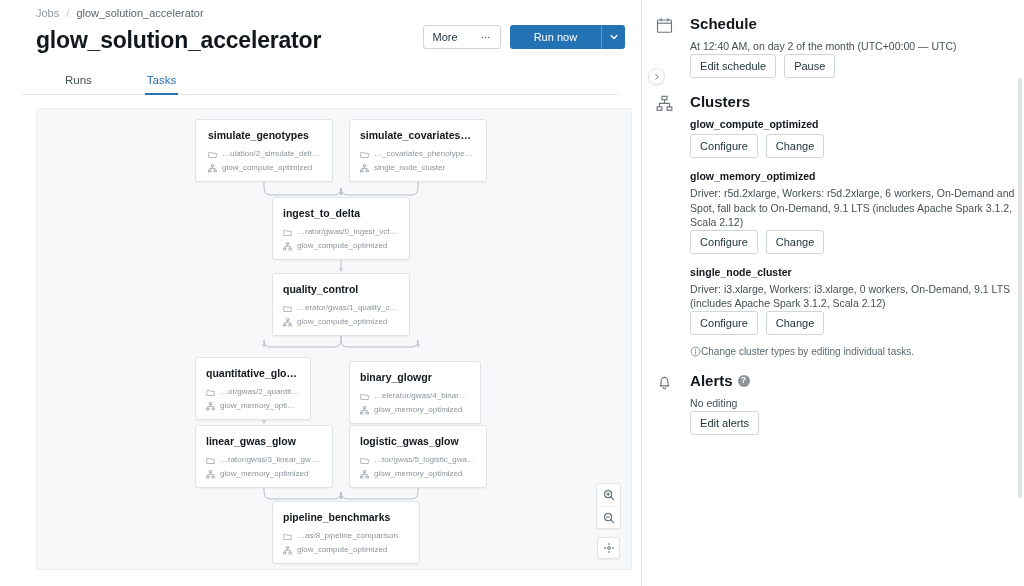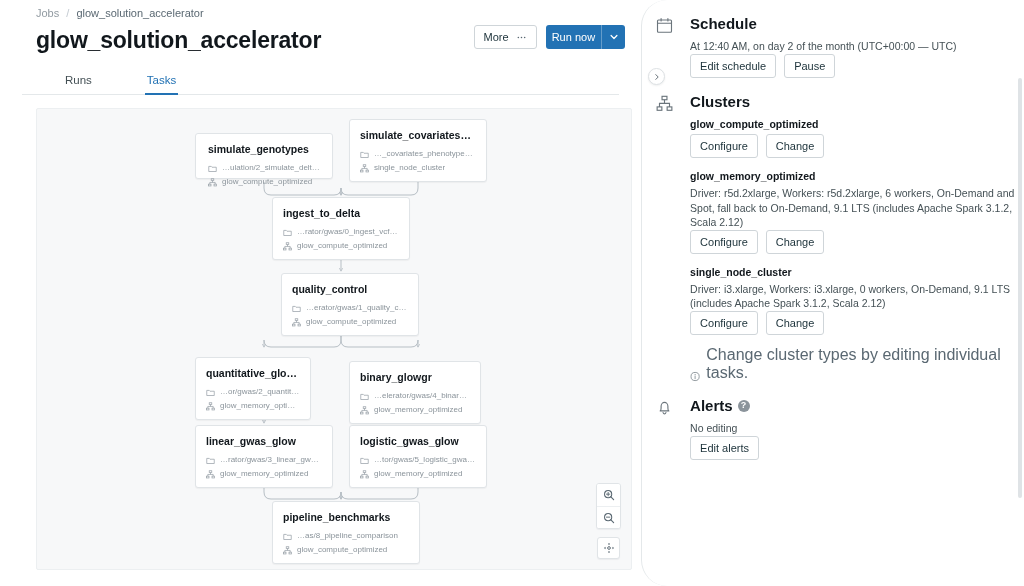--- a/index.html
+++ b/index.html
@@ -163,73 +163,72 @@
     display: flex; align-items: center;
     justify-content: center;
     white-space: nowrap;
   }
   .btn-secondary {
     background: #fff;
     border: 1px solid #cfd5d9;
     color: #1b3139;
     height: 24px;
     padding: 0 9px;
-    gap: 7px;
+    gap: 22px;
   }
   .btn-primary-group {
     display: flex; height: 24px;
     border-radius: 3px; overflow: hidden;
   }
   .btn-primary {
     background: #2272b4;
     color: #fff;
     border: none;
     height: 24px;
-    padding: 0 6px;
+    padding: 0 24px;
     font-size: 11px;
     display: flex; align-items: center;
     cursor: pointer;
   }
   .btn-primary-caret {
     background: #2272b4;
     width: 24px; height: 24px;
     display: flex; align-items: center; justify-content: center;
     border-left: 1px solid rgba(255,255,255,0.30);
     cursor: pointer;
   }
 
   
   .sidebar {
     width: 396px; height: 586px;
     border-left: 1px solid #e4e8ea;
     background: #fff;
     padding: 14px 2px 0 14px;
     overflow: hidden;
     position: relative;
-    border-radius: 26px;
   }
   .side-section { display: flex; gap: 12px; margin-bottom: 14px; }
   .side-ico { flex: 0 0 22px; width: 22px; padding-top: 3px; }
   .side-body { flex: 1 1 auto; min-width: 0; }
   .side-title {
     font-size: 15px; font-weight: 700; color: #11171c;
     line-height: 20px; margin-bottom: 5px;
     display: flex; align-items: center; gap: 5px;
   }
   .side-text { font-size: 10.5px; color: #445055; line-height: 15px; }
   .side-btn-row { display: flex; gap: 8px; }
   .cluster-block { margin-bottom: 11px; }
   .cluster-name {
     font-size: 10.5px; font-weight: 700; color: #11171c;
     line-height: 15px; margin-bottom: 2px;
   }
   .cluster-desc { font-size: 10.5px; color: #445055; line-height: 14.5px; }
   .note-row {
-    display: flex; align-items: flex-end; gap: 6px;
-    font-size: 16px; color: #5a6872; margin-top: 9px;
+    display: flex; align-items: flex-end; gap: 0;
+    font-size: 10px; color: #5a6872; margin-top: 9px;
   }
   .sb-scrollbar {
     position: absolute;
     right: 2px; top: 78px;
     width: 4px; height: 420px;
     background: #dfe3e6;
     border-radius: 2px;
   }
   .help-badge {
     width: 12px; height: 12px; border-radius: 50%;
@@ -284,21 +283,21 @@
           <path d="M 381 303 L 381 314"></path>
 
           <path d="M 227 379 L 227 383 Q 227 390 234 390 L 297 390 Q 304 390 304 383 L 304 390"></path>
 
           <path d="M 381 379 L 381 383 Q 381 390 374 390 L 311 390 Q 304 390 304 383 L 304 390"></path>
         </g>
       </svg>
 
       <div class="graph-layer">
 
-        <div class="node" style="left:158px;top:24px;width:138px;height:46px;padding-left:12px;">
+        <div class="node" style="left:158px;top:10px;width:138px;height:63px;padding-left:12px;">
           <div class="node-title">simulate_genotypes</div>
           <div class="node-row">
             <svg class="nicon" viewBox="0 0 12 12">
                 <path d="M1 3.2 L4.3 3.2 L5.3 4.3 L11 4.3 L11 10 L1 10 Z" fill="none" stroke="#9aa2a9" stroke-width="1"></path>
               </svg>
             <span class="ntext">…ulation/2_simulate_delta_pvcf</span>
           </div>
           <div class="node-row">
             <svg class="nicon" viewBox="0 0 12 12">
                 <rect x="4.3" y="1" width="3.4" height="2.4" fill="none" stroke="#9aa2a9" stroke-width="1"></rect>
@@ -341,21 +340,21 @@
             <svg class="nicon" viewBox="0 0 12 12">
                 <rect x="4.3" y="1" width="3.4" height="2.4" fill="none" stroke="#9aa2a9" stroke-width="1"></rect>
                 <rect x="0.8" y="8.2" width="3.2" height="2.4" fill="none" stroke="#9aa2a9" stroke-width="1"></rect>
                 <rect x="8" y="8.2" width="3.2" height="2.4" fill="none" stroke="#9aa2a9" stroke-width="1"></rect>
                 <path d="M6 3.4 L6 5.9 M2.4 8.2 L2.4 5.9 L9.6 5.9 L9.6 8.2" fill="none" stroke="#9aa2a9" stroke-width="1"></path>
               </svg>
             <span class="ntext">glow_compute_optimized</span>
           </div>
         </div>
 
-        <div class="node" style="left:244px;top:164px;width:138px;height:63px;">
+        <div class="node" style="left:235px;top:164px;width:138px;height:63px;">
           <div class="node-title">quality_control</div>
           <div class="node-row">
             <svg class="nicon" viewBox="0 0 12 12">
                 <path d="M1 3.2 L4.3 3.2 L5.3 4.3 L11 4.3 L11 10 L1 10 Z" fill="none" stroke="#9aa2a9" stroke-width="1"></path>
               </svg>
             <span class="ntext">…erator/gwas/1_quality_control</span>
           </div>
           <div class="node-row">
             <svg class="nicon" viewBox="0 0 12 12">
                 <rect x="4.3" y="1" width="3.4" height="2.4" fill="none" stroke="#9aa2a9" stroke-width="1"></rect>

